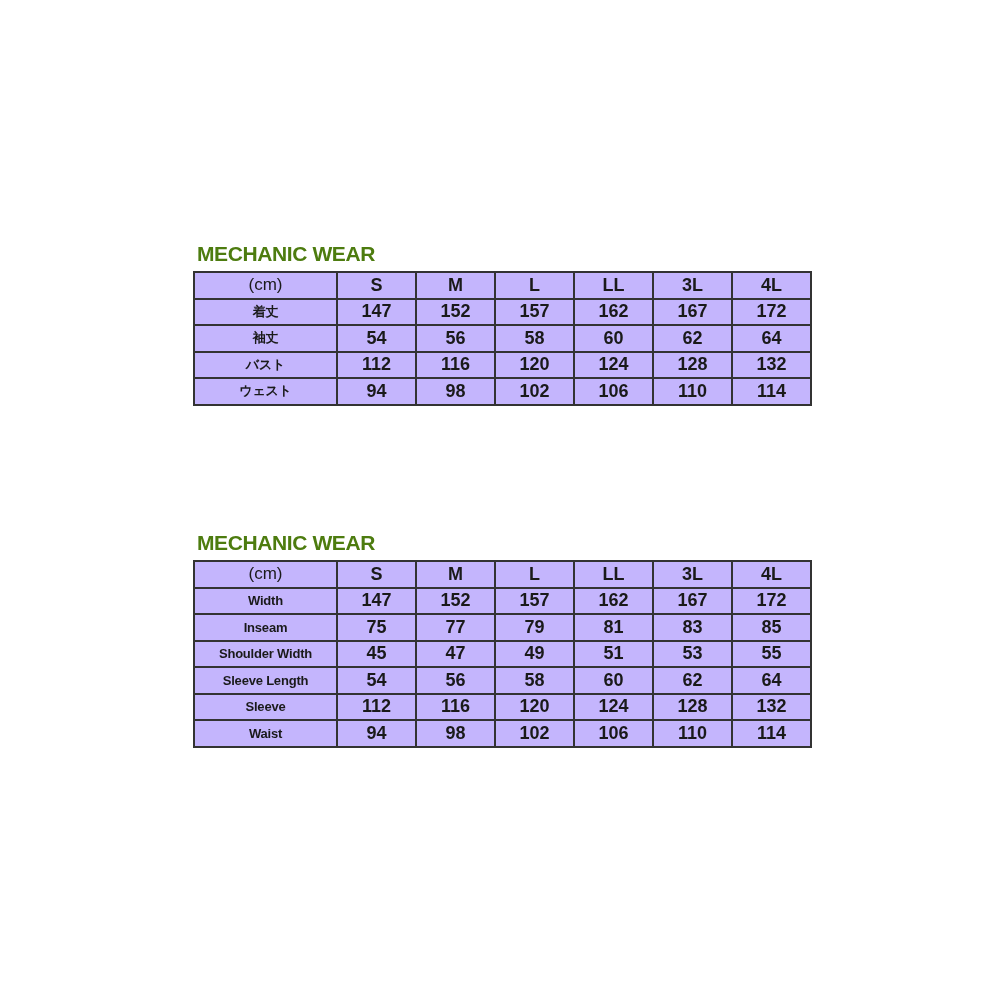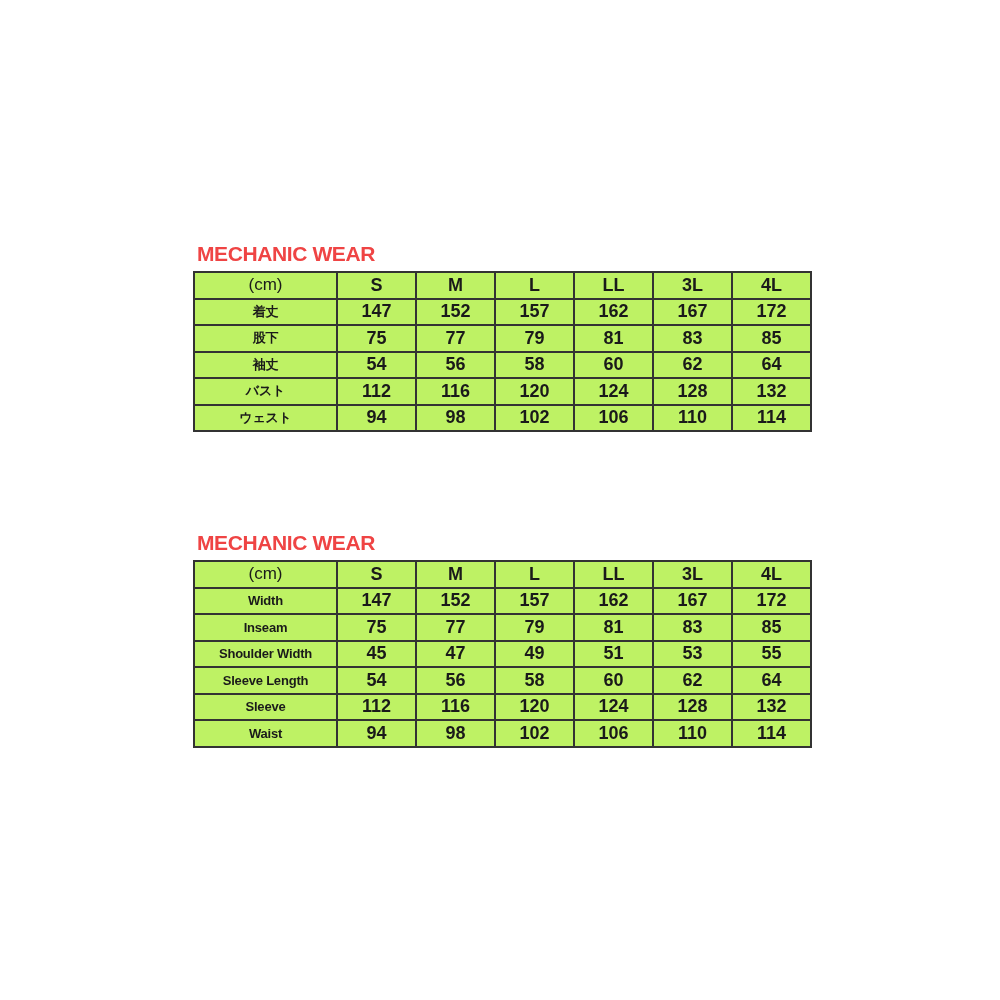--- a/index.html
+++ b/index.html
@@ -18,28 +18,28 @@
     width: 620px;
   }
   .size-chart-section.first { top: 243px; }
   .size-chart-section.second { top: 532px; }
   .chart-title {
     font-size: 21px;
     font-weight: bold;
     line-height: 22px;
     letter-spacing: -0.4px;
     margin-left: 4px;
-    color: #ef4444;
+    color: #4d7c0f;
   }
   table.size-table {
     border-collapse: collapse;
     table-layout: fixed;
     width: 617px;
     margin-top: 6px;
-    background: #bef264;
+    background: #c4b5fd;
     padding-left: 21px;
   }
   table.size-table th,
   table.size-table td {
     border: 2px solid #333333;
     height: 26.5px;
     padding: 0 2px;
     text-align: center;
     vertical-align: middle;
     font-weight: bold;
@@ -87,29 +87,20 @@
         <tr>
           <td class="label-cell">着丈</td>
           <td>147</td>
           <td>152</td>
           <td>157</td>
           <td>162</td>
           <td>167</td>
           <td>172</td>
         </tr>
         <tr>
-          <td class="label-cell">股下</td>
-          <td>75</td>
-          <td>77</td>
-          <td>79</td>
-          <td>81</td>
-          <td>83</td>
-          <td>85</td>
-        </tr>
-        <tr>
           <td class="label-cell">袖丈</td>
           <td>54</td>
           <td>56</td>
           <td>58</td>
           <td>60</td>
           <td>62</td>
           <td>64</td>
         </tr>
         <tr>
           <td class="label-cell">バスト</td>

